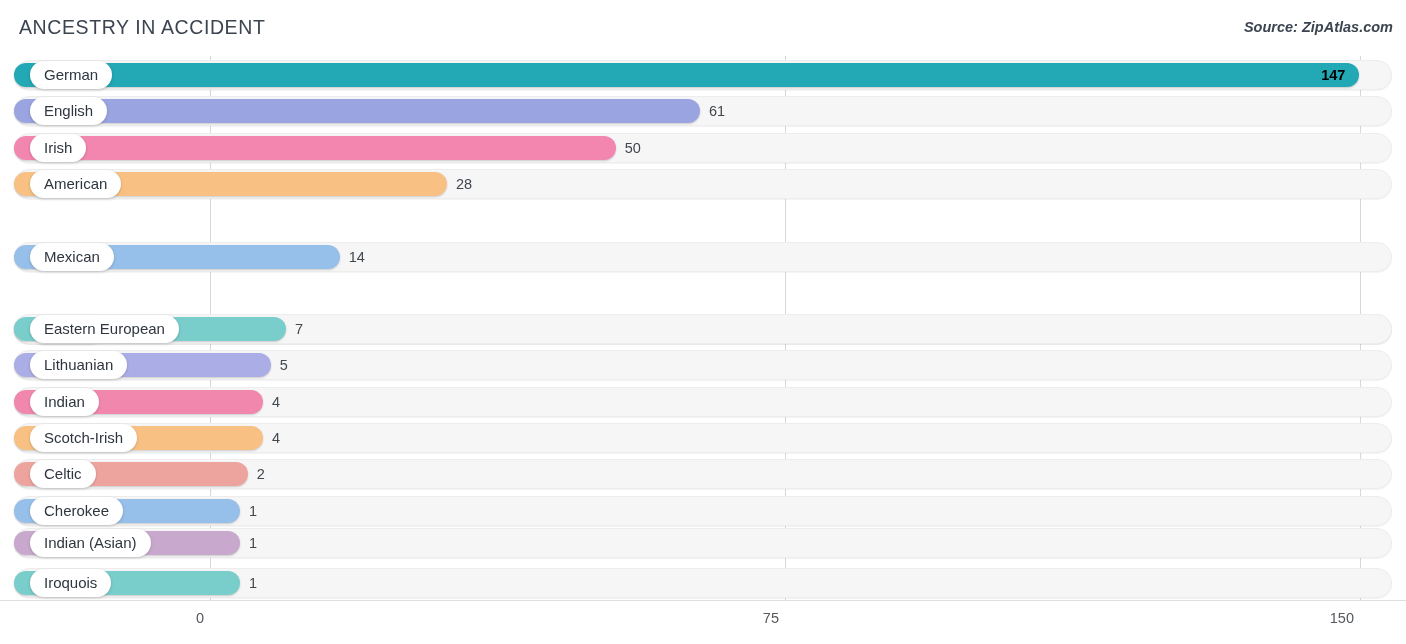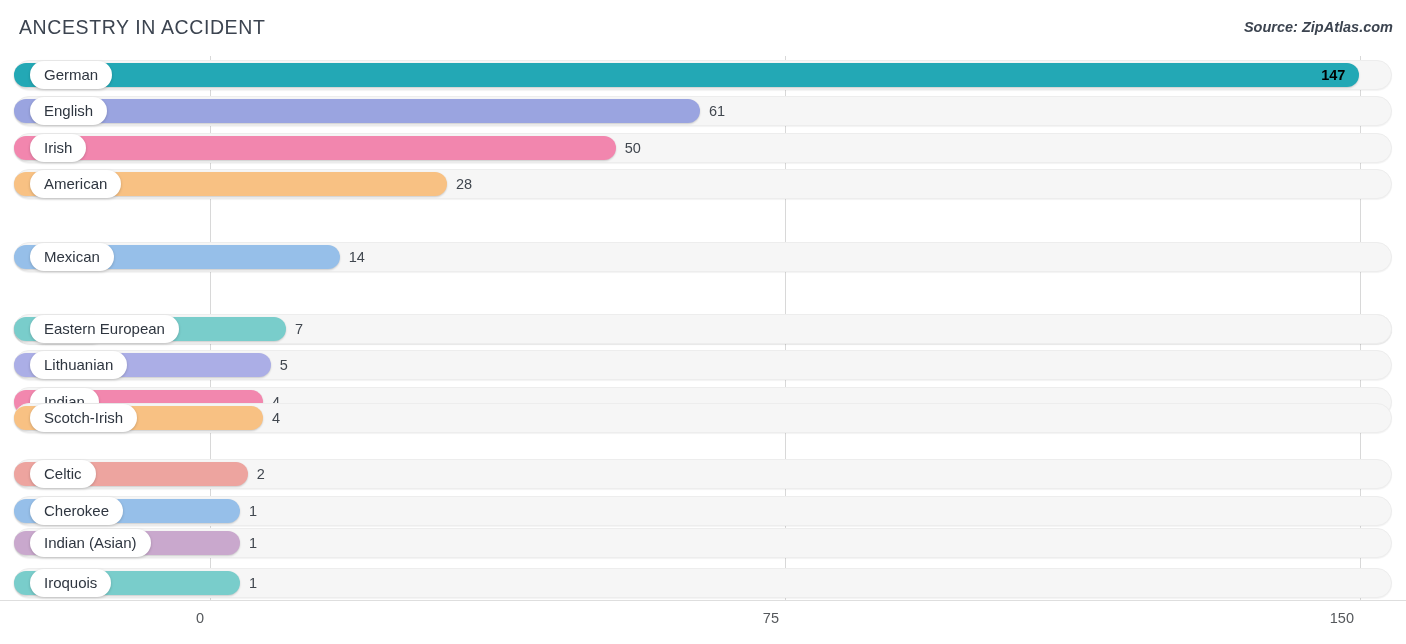--- a/index.html
+++ b/index.html
@@ -202,21 +202,21 @@
       <div class="bar" style="width: 256.667px; background: rgb(171, 174, 230);"></div>
       <div class="bar-label">Lithuanian</div>
       <div class="value" style="left: 279.667px;">5</div>
     </div>
     <div class="row" style="top: 328.7px;">
       <div class="track"></div>
       <div class="bar" style="width: 249px; background: rgb(242, 135, 174);"></div>
       <div class="bar-label">Indian</div>
       <div class="value" style="left: 272px;">4</div>
     </div>
-    <div class="row" style="top: 345px;">
+    <div class="row" style="top: 365px;">
       <div class="track"></div>
       <div class="bar" style="width: 249px; background: rgb(248, 193, 131);"></div>
       <div class="bar-label">Scotch-Irish</div>
       <div class="value" style="left: 272px;">4</div>
     </div>
     <div class="row" style="top: 401.3px; padding-left: 41px;">
       <div class="track"></div>
       <div class="bar" style="width: 233.667px; background: rgb(237, 164, 159);"></div>
       <div class="bar-label">Celtic</div>
       <div class="value" style="left: 256.667px;">2</div>

